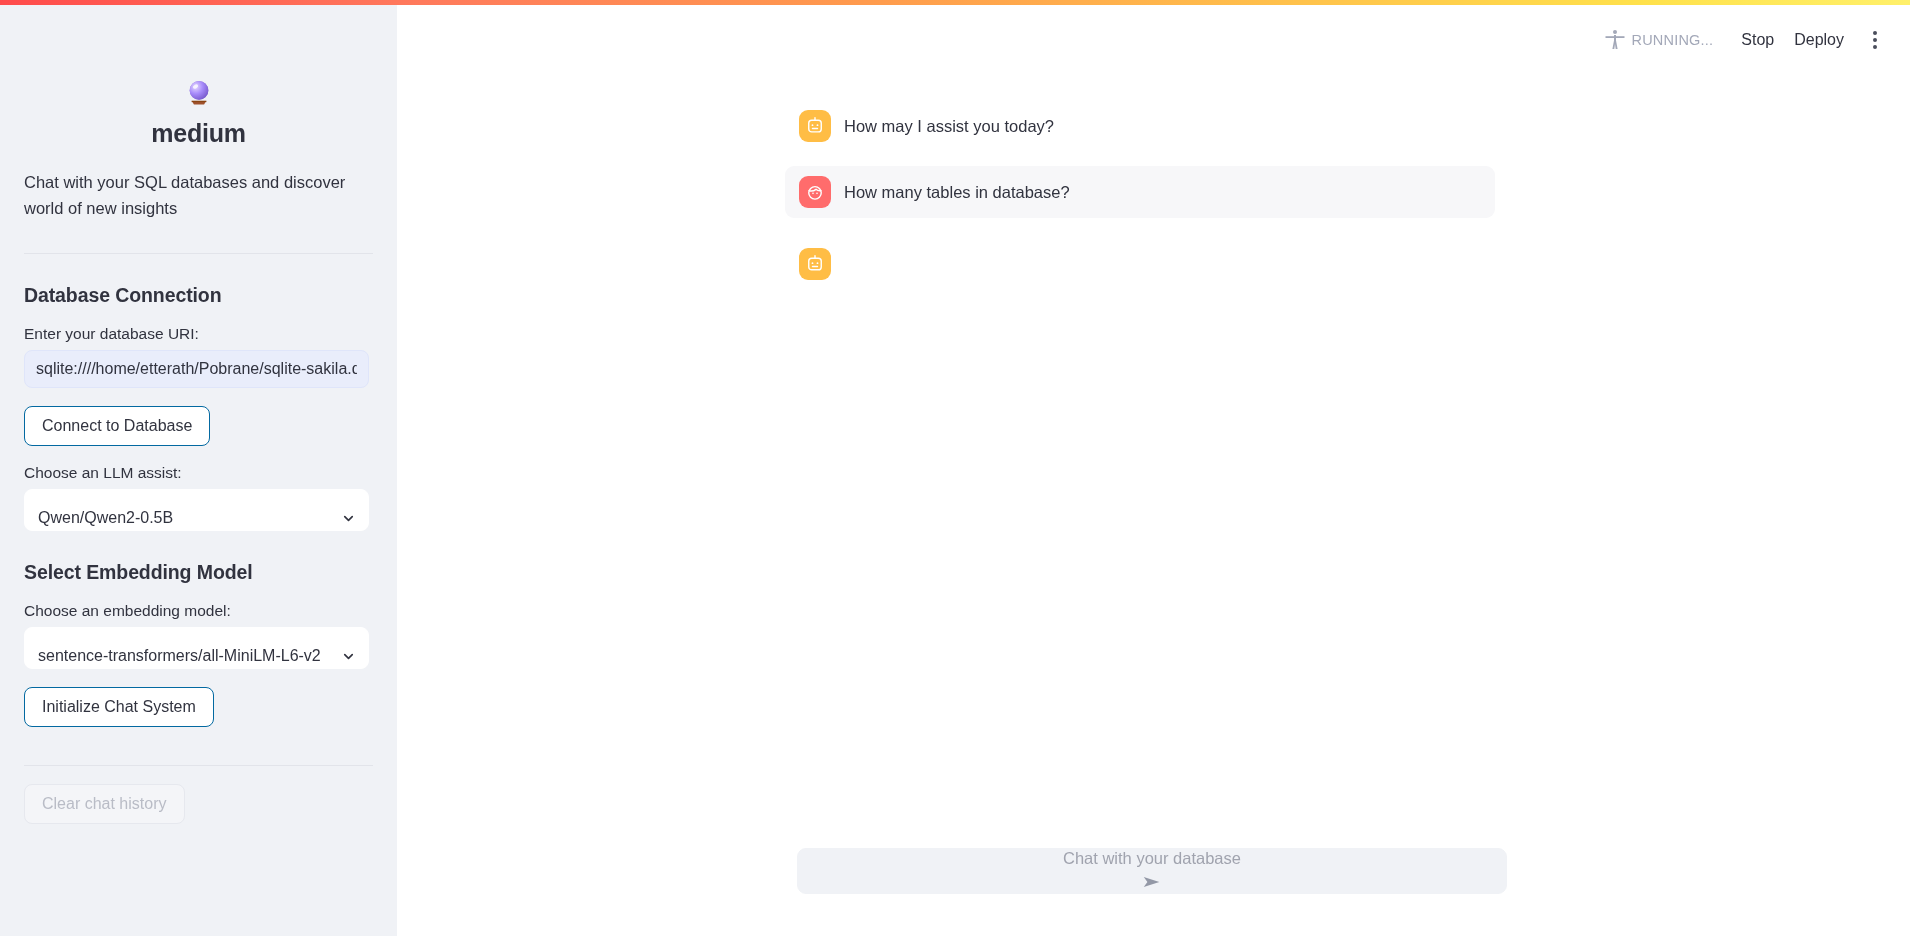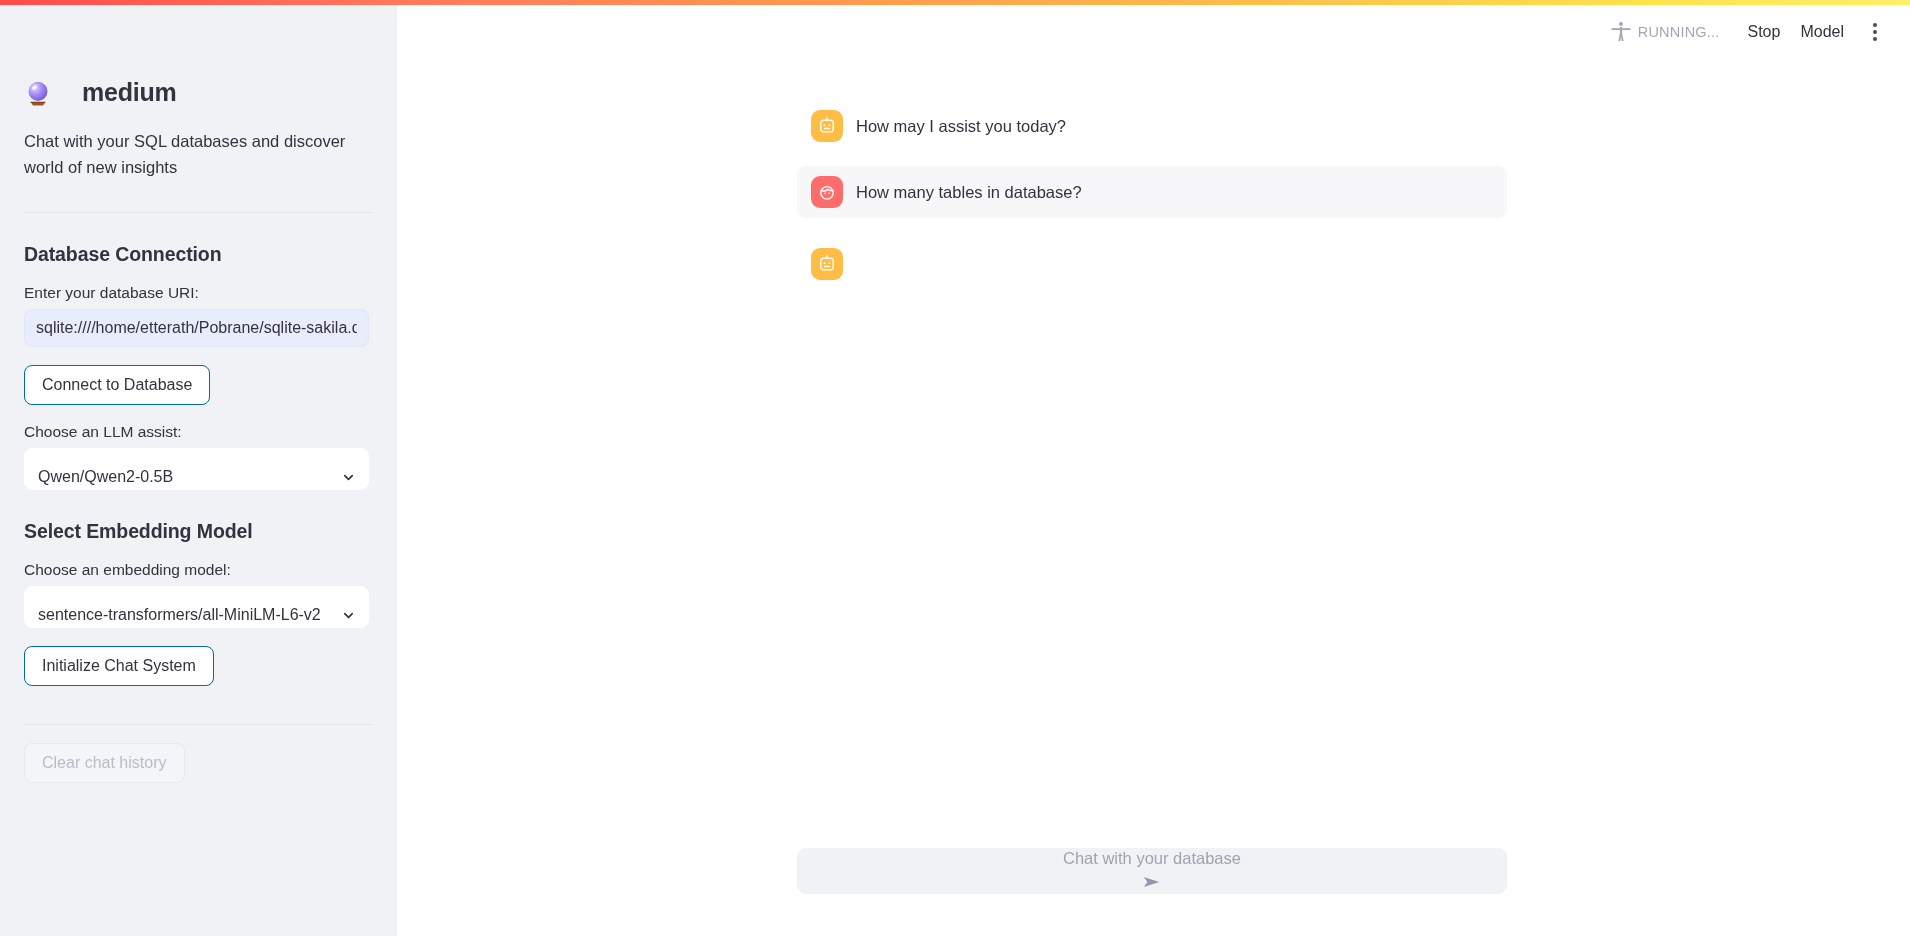--- a/index.html
+++ b/index.html
@@ -22,21 +22,21 @@
   .sidebar {
     width: 397px; height: 936px;
     background: #f0f2f6;
     padding: 0 24px;
     position: relative;
     flex: 0 0 397px;
     overflow: hidden;
   }
   .sidebar-inner { padding-top: 78px; }
 
-  .brand-row { display: flex; align-items: center; gap: 30px; }
+  .brand-row { display: flex; align-items: center; gap: 13px; flex-direction: column; }
   .brand-emoji { font-size: 27px; line-height: 1; width: 28px; }
   .crystal-ball { display:block; }
   .brand-title {
     font-size: 25px; font-weight: bold; color: #31333f; letter-spacing: -0.2px;
   }
   .brand-desc {
     margin-top: 22px;
     font-size: 16.5px; line-height: 1.55; color: #31333f;
     max-width: 345px;
   }
@@ -79,37 +79,37 @@
   .chev { width: 15px; height: 15px; color: #31333f; flex: 0 0 auto; }
 
   .bottom-divider { height:1px; background:#e2e4ea; margin-top: 38px; }
 
   
   .main {
     flex: 1 1 auto; position: relative; height: 936px; background:#ffffff;
   }
 
   .toolbar {
-    position: absolute; top: 0; right: 22px; height: 64px;
+    position: absolute; top: 8px; right: 22px; height: 64px;
     display: flex; align-items: center; gap: 0;
   }
   .runman { width: 24px; height: 24px; color: #a3a8b8; margin-right: 5px; }
   .running-text {
     font-size: 14.5px; color: #a3a8b8; letter-spacing: .2px; margin-right: 18px;
   }
   .tool-btn {
     font-size: 16px; color: #31333f; padding: 4px 10px; cursor: pointer;
     background: none; border: none; font-family: "Liberation Sans", sans-serif;
   }
   .kebab { width: 26px; height: 30px; display:flex; flex-direction:column;
     align-items:center; justify-content:center; gap:3px; cursor:pointer; margin-left:8px;}
   .kebab i { display:block; width:4px; height:4px; border-radius:50%; background:#4a4d5c; }
 
   .chat-col {
-    position: absolute; left: 400px; top: 0; width: 710px;
+    position: absolute; left: 388px; top: 0; width: 710px;
   }
   .messages { padding-top: 100px; }
 
   .msg { display: flex; align-items: center; gap: 13px;
          padding: 10px 14px; border-radius: 9px; }
   .msg + .msg { margin-top: 14px; }
   .msg.user { background: #f7f7f9; }
   .avatar {
     width: 32px; height: 32px; border-radius: 9px;
     display: flex; align-items: center; justify-content: center; flex: 0 0 auto;
@@ -205,21 +205,21 @@
 
     <div class="toolbar">
       <svg class="runman" viewBox="0 0 24 24" fill="currentColor">
         <circle cx="12" cy="4" r="2"></circle>
         <path d="M11 7h2v6h-2z"></path>
         <path d="M2.5 8.2h19v1.8h-19z"></path>
         <path d="M11 12.5h2l1.6 8.5h-1.9L12 16l-.7 5h-1.9z"></path>
       </svg>
       <span class="running-text">RUNNING...</span>
       <button class="tool-btn">Stop</button>
-      <button class="tool-btn">Model</button>
+      <button class="tool-btn">Deploy</button>
       <div class="kebab">
           <i></i>
           <i></i>
           <i></i>
         </div>
     </div>
 
     <div class="chat-col">
       <div class="messages">
 

